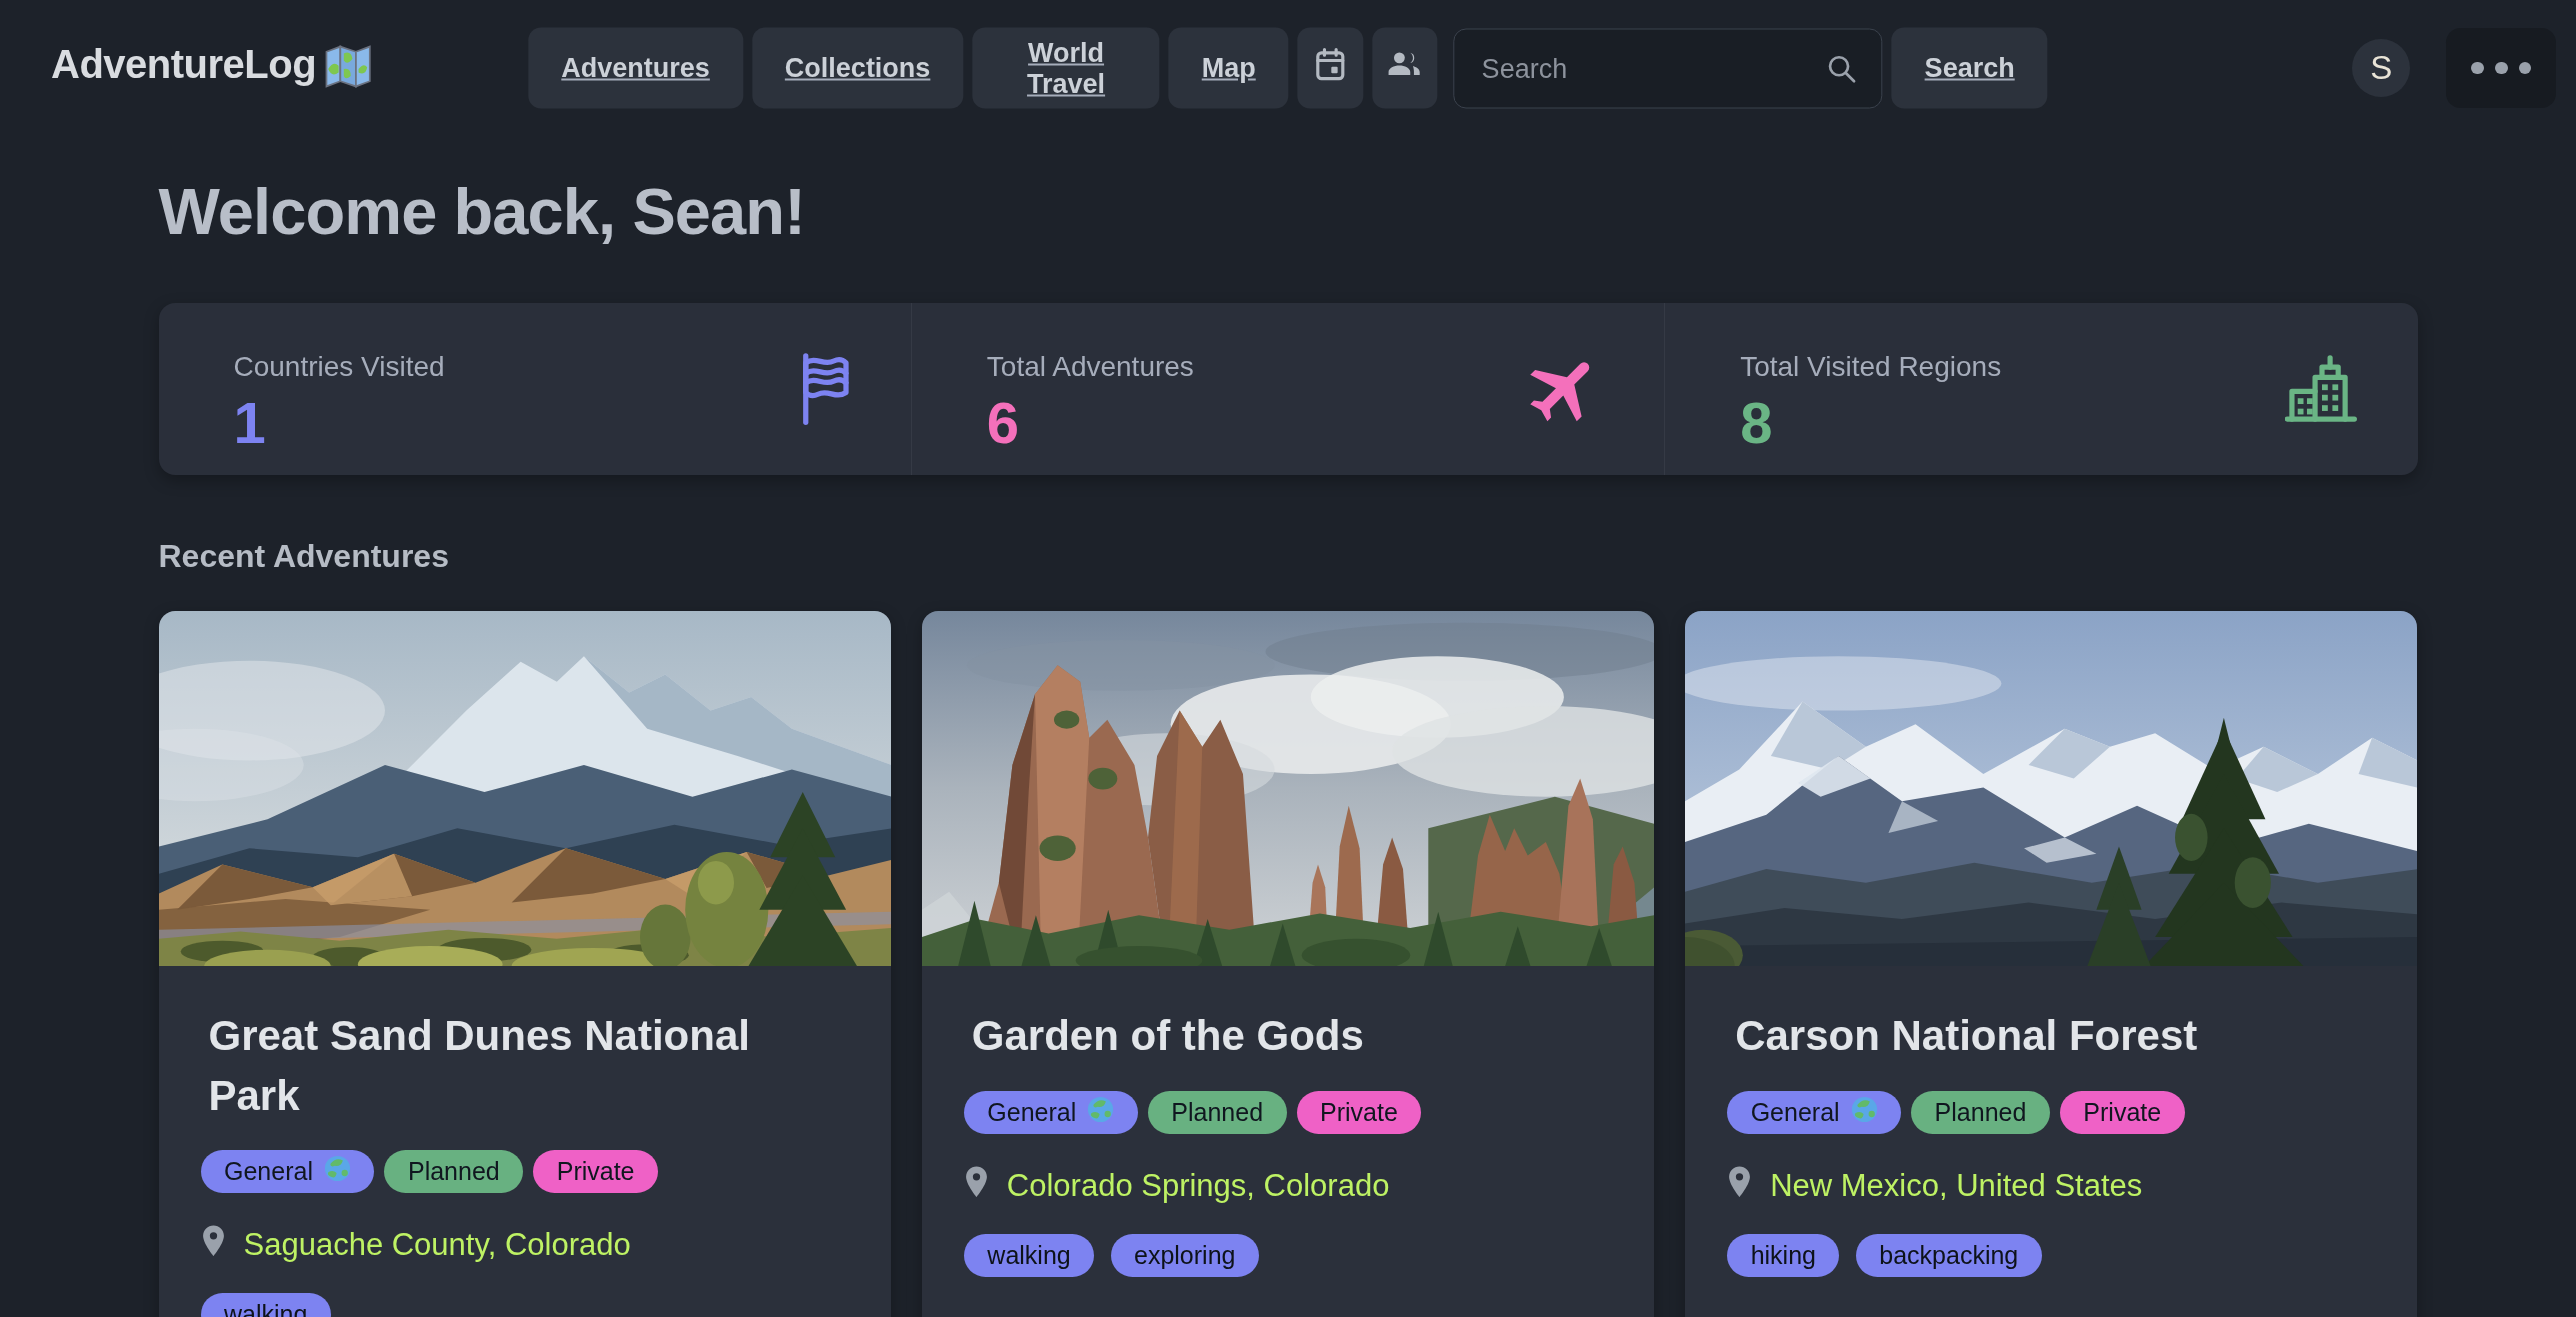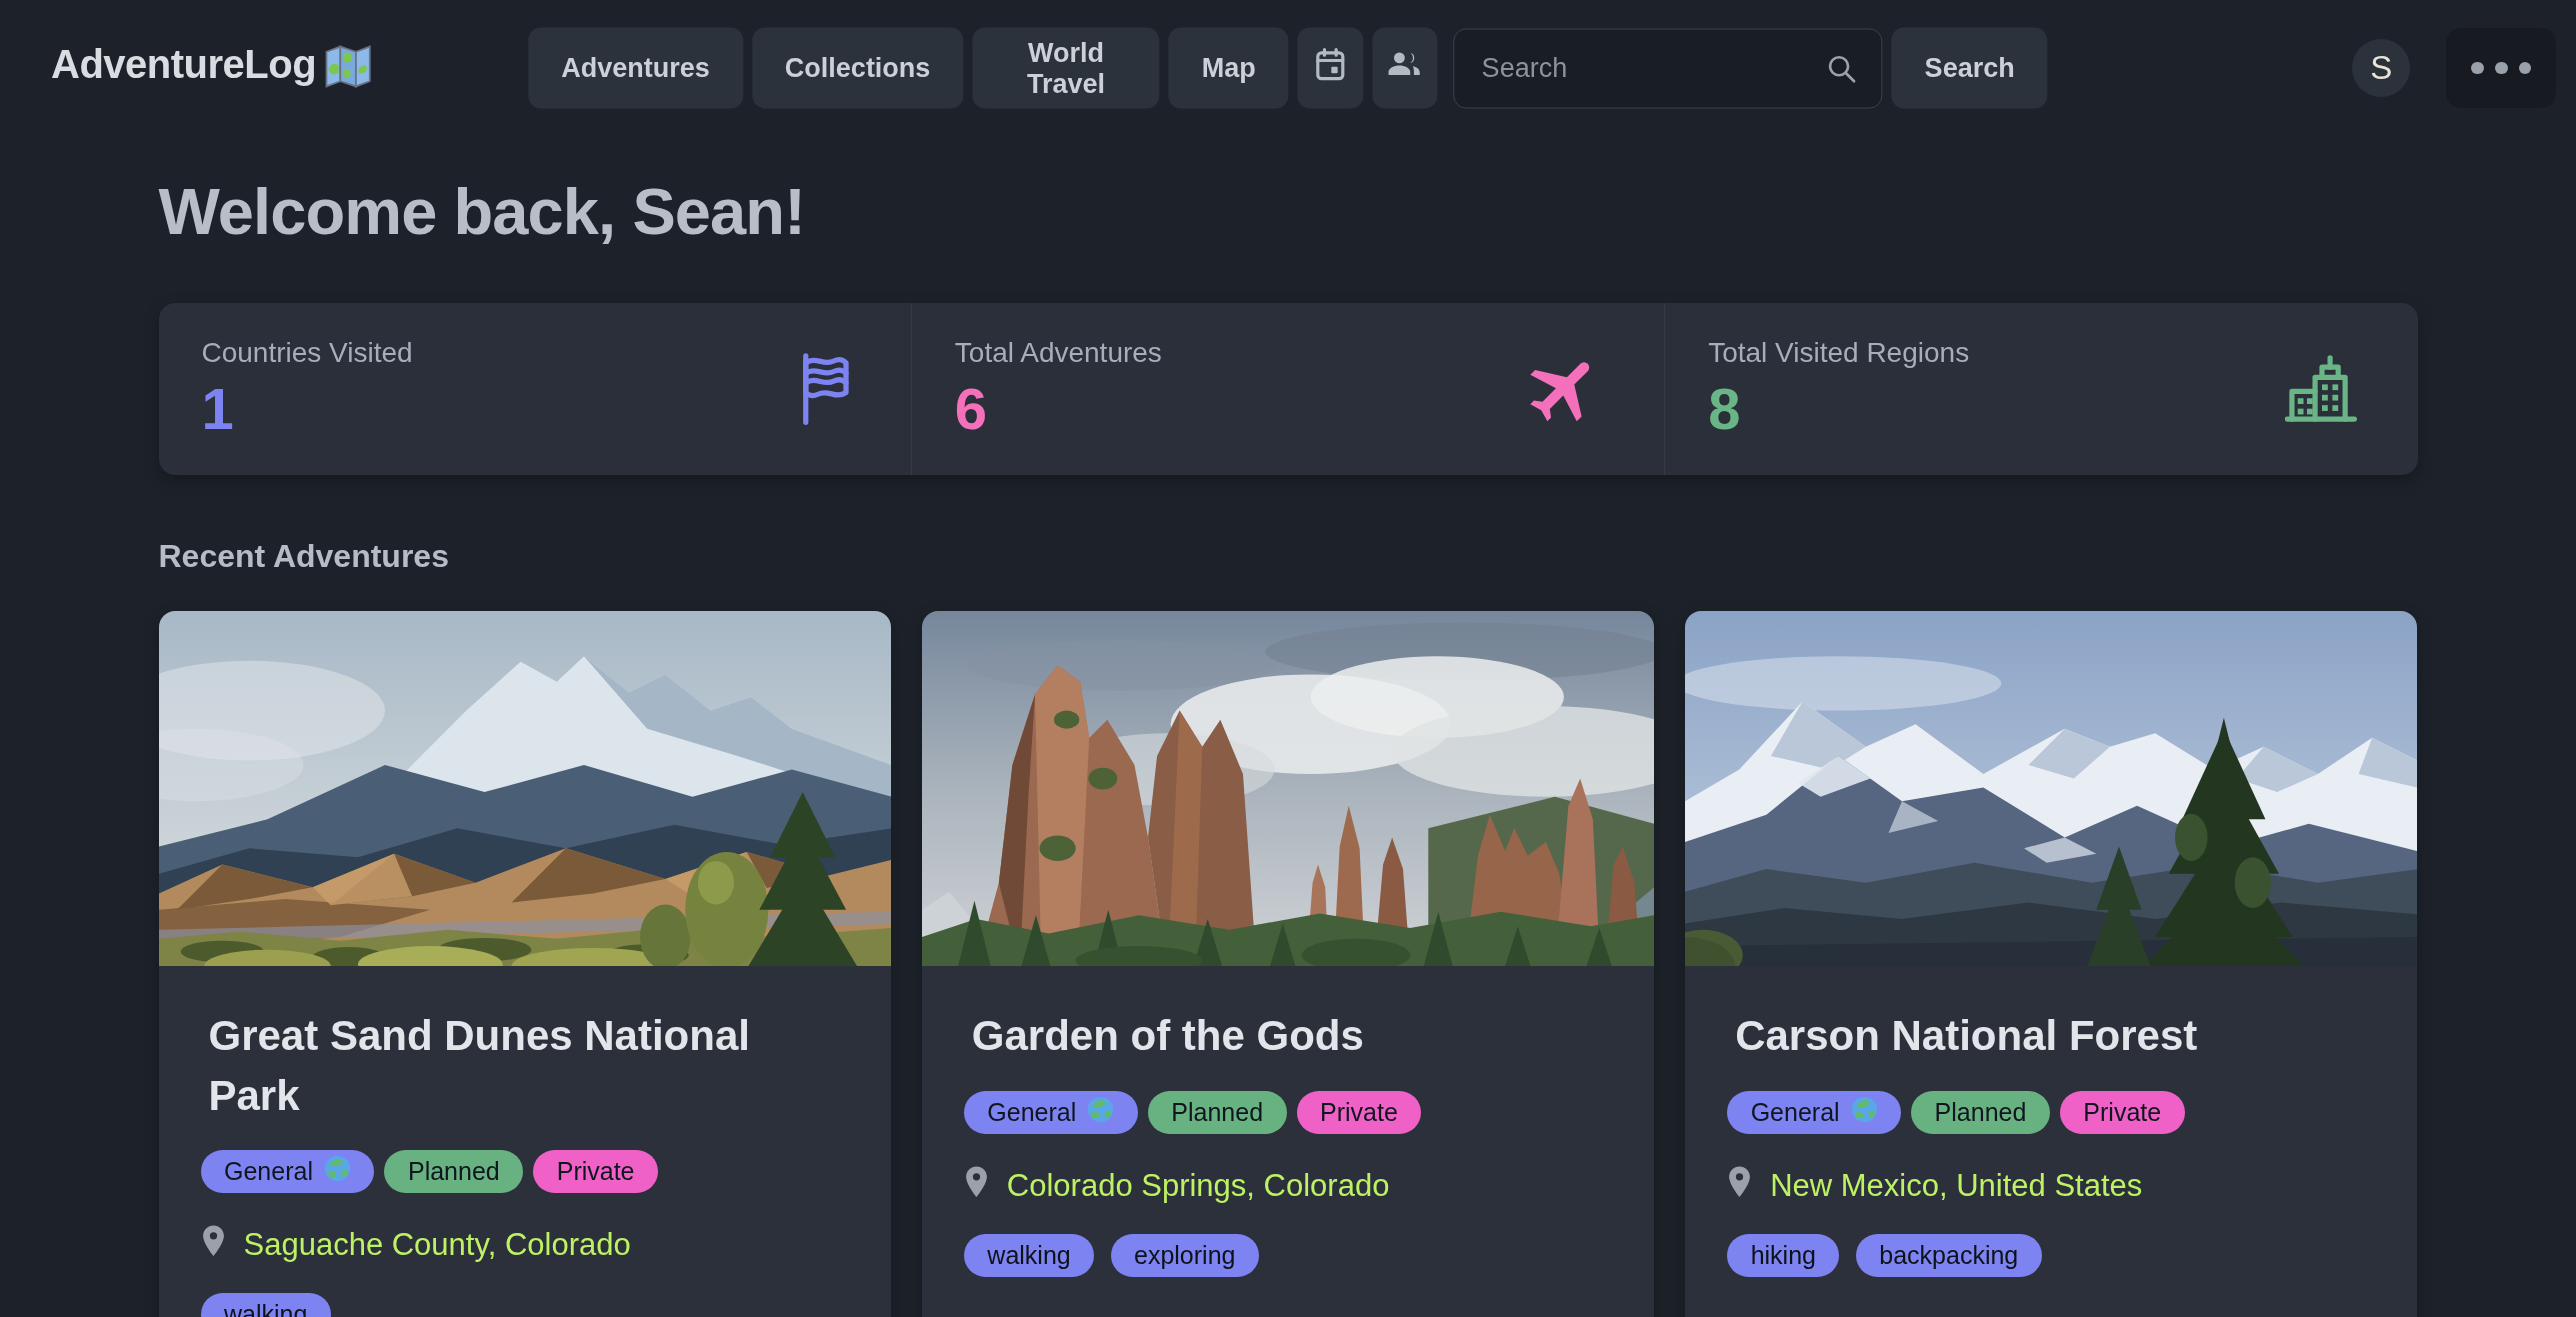--- a/index.html
+++ b/index.html
@@ -6,21 +6,21 @@
   html,body { width:2576px; height:1318px; overflow:hidden; }
   body {
     background:#1d222a;
     color:#a6adbb;
     font-family:"Liberation Sans", sans-serif;
   }
   
   .navbar { position:relative; display:flex; align-items:center; height:136px; padding:0 18px; }
   .logo { display:flex; align-items:flex-start; gap:7px; margin-left:33px; cursor:pointer; }
   .logo-text { font-size:40px; font-weight:bold; color:#d9dce0; letter-spacing:-0.5px; }
-  .nav-center { position:absolute; left:50%; top:68px; transform:translate(-50%,-50%); display:flex; align-items:center; gap:9px; }
+  .nav-center { position:absolute; left:50%; top:68px; transform:translate(-50%,-50%); display:flex; align-items:flex-end; gap:9px;text-decoration:underline; }
   .nav-btn {
     background:#2c323c; border:none; border-radius:12.7px; height:81px; padding:0 33px;
     color:#ccd1d8; font-size:27px; font-weight:600; font-family:inherit;
     display:flex; align-items:center; justify-content:center; cursor:pointer;
   }
   .icon-btn { width:87px; padding:0; }
   .search-box { position:relative; margin-left:7.2px; }
   .search-input {
     width:429px; height:80px; background:#191e25; border:1.8px solid #3b424d; border-radius:12.7px;
     color:#c9ced5; font-size:27px; font-family:inherit; padding:0 76px 0 27px; outline:none;
@@ -40,21 +40,21 @@
   
   .main { width:2259px; margin:0 auto; }
   .welcome { margin-top:38px; font-size:65px; font-weight:bold; color:#b8bec8; letter-spacing:-0.9px; }
   
   .stats {
     display:flex; margin-top:54px; height:172px; background:#2a2f3a; border-radius:16.3px;
     box-shadow:0 5.4px 14.5px rgba(0,0,0,.28);
   }
   .stat { flex:1; display:flex; justify-content:space-between; align-items:stretch; padding:0 58px 0 43px; }
   .stat + .stat { border-left:1.8px solid rgba(166,173,187,.09); }
-  .stat-text { padding-top:34px; }
+  .stat-text { padding-top:48px;margin-left:32px; }
   .stat-label { font-size:28px; color:#a6adbb; }
   .stat-value { margin-top:11px; font-size:58px; font-weight:bold; line-height:1; }
   .v-purple { color:#7d83f1; }
   .v-pink   { color:#f470bb; }
   .v-green  { color:#6ab585; }
   .stat-fig { display:flex; align-items:center; }
   
   .section-title { margin-top:63px; font-size:32px; font-weight:bold; color:#b6bcc5; }
   
   .cards { display:flex; gap:31px; margin-top:36px; }

